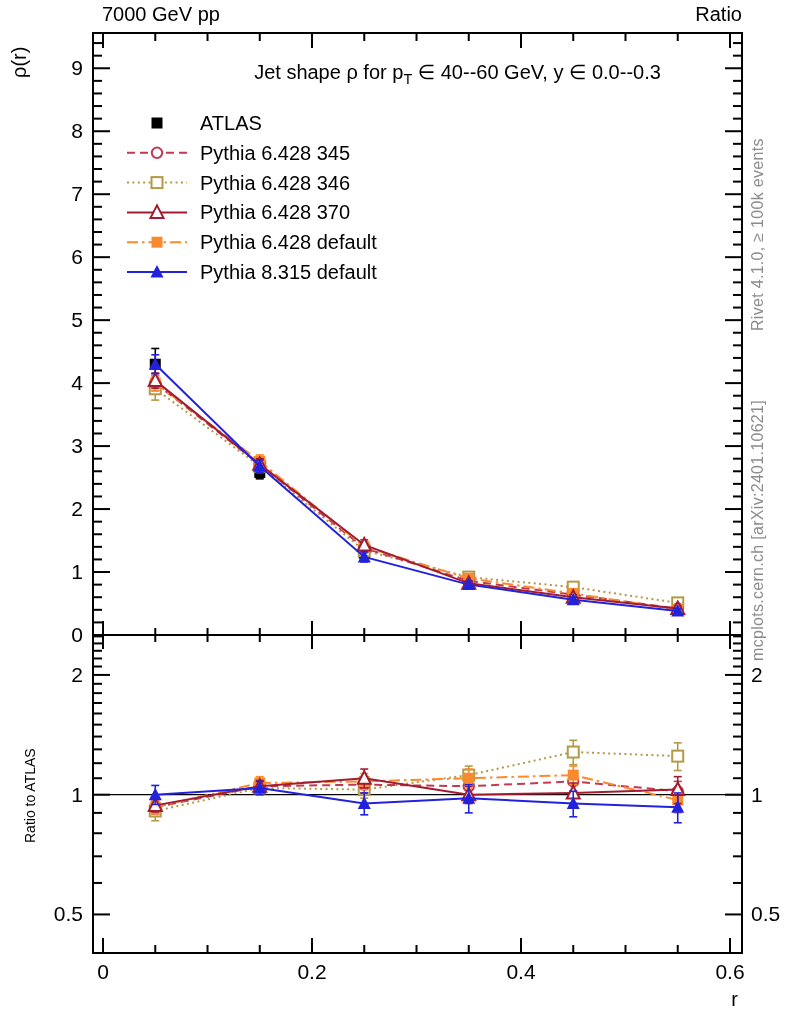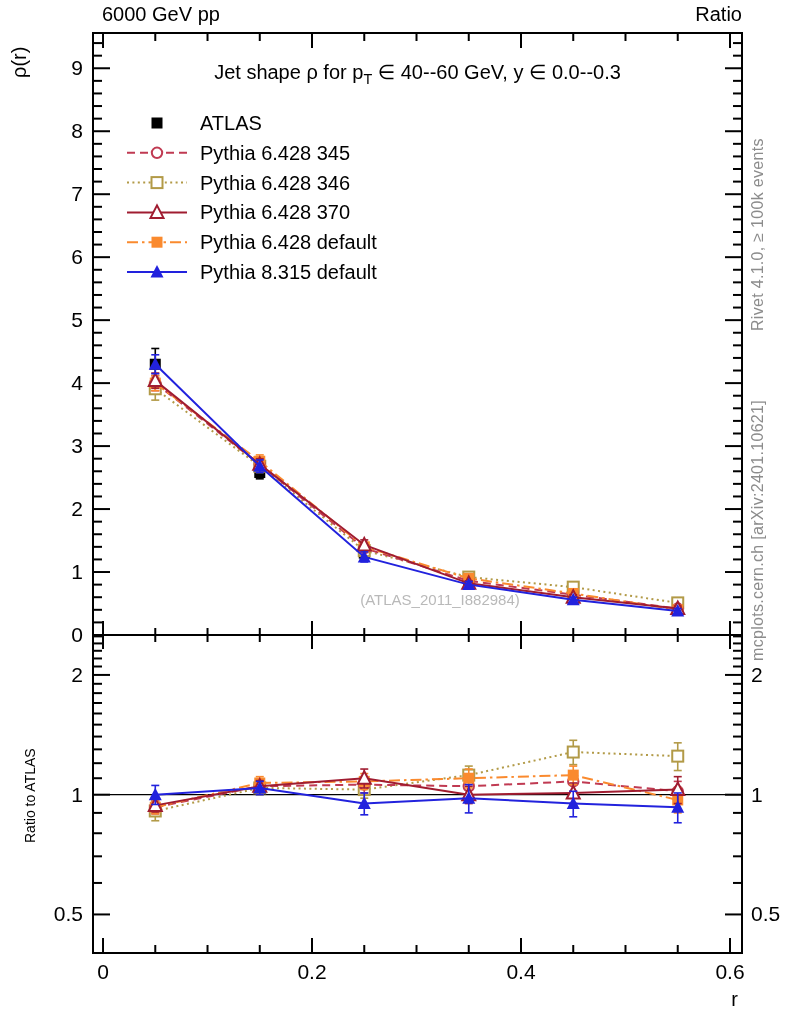--- a/index.html
+++ b/index.html
@@ -1,21 +1,21 @@
 <!DOCTYPE html>
 <html><head>
 <meta charset="utf-8">
 <style>
   html,body{margin:0;padding:0;background:#ffffff;}
   #page{position:relative;width:786px;height:1024px;background:#ffffff;overflow:hidden;
         font-family:"Liberation Sans", sans-serif;}
   #plot{position:absolute;left:0;top:0;}
   .abs{position:absolute;white-space:nowrap;}
   .hdr{font-size:20px;color:#000;}
-  .title{left:93px;top:60px;width:649px;text-align:center;font-size:20px;color:#000;}
+  .title{left:93px;top:60px;width:649px;text-align:center;font-size:20px;color:#000;padding-left:40px;}
   .title sub{font-size:0.72em;}
   .rot{transform:rotate(-90deg);transform-origin:left top;}
   .ylab{font-size:20px;color:#000;}
   .ratiolab{font-size:14px;color:#000;}
   .note{font-size:16px;color:#8c8c8c;letter-spacing:0.3px;}
   .watermark{left:300px;top:591px;width:280px;text-align:center;font-size:15px;color:#b9b9b9;}
   svg text{font-family:"Liberation Sans", sans-serif;}
 </style>
 </head>
 <body>
@@ -543,25 +543,24 @@
           <text x="200" y="249.2" font-size="20" fill="#000">Pythia 6.428 default</text>
         </g>
         <g>
           <line x1="127" y1="272" x2="187" y2="272" stroke="#2222dd" stroke-width="2"></line>
           <path d="M 157 265 L 163.5 277.5 L 150.5 277.5 Z" fill="#2222dd"></path>
           <text x="200" y="279" font-size="20" fill="#000">Pythia 8.315 default</text>
         </g>
       </g>
     </svg>
 
-  <div class="abs hdr" style="left:102px;top:3px;">6000 GeV pp</div>
+  <div class="abs hdr" style="left:102px;top:3px;">7000 GeV pp</div>
   <div class="abs hdr" style="right:44px;top:3px;text-align:right;">Ratio</div>
 
   <div class="abs title"><span>Jet shape ρ for p</span><sub>T</sub><span> ∈ 40--60 GeV,  y ∈ 0.0--0.3</span></div>
 
   <div class="abs rot ylab" style="left:8px;top:78px;">ρ(r)</div>
   <div class="abs rot ratiolab" style="left:22px;top:843px;">Ratio to ATLAS</div>
 
   <div class="abs rot note" style="left:749px;top:331px;">Rivet 4.1.0, ≥ 100k events</div>
   <div class="abs rot note" style="left:749px;top:661px;">mcplots.cern.ch [arXiv:2401.10621]</div>
 
-  <div class="abs watermark">(ATLAS_2011_I882984)</div>
 </div>
 
 </body></html>

